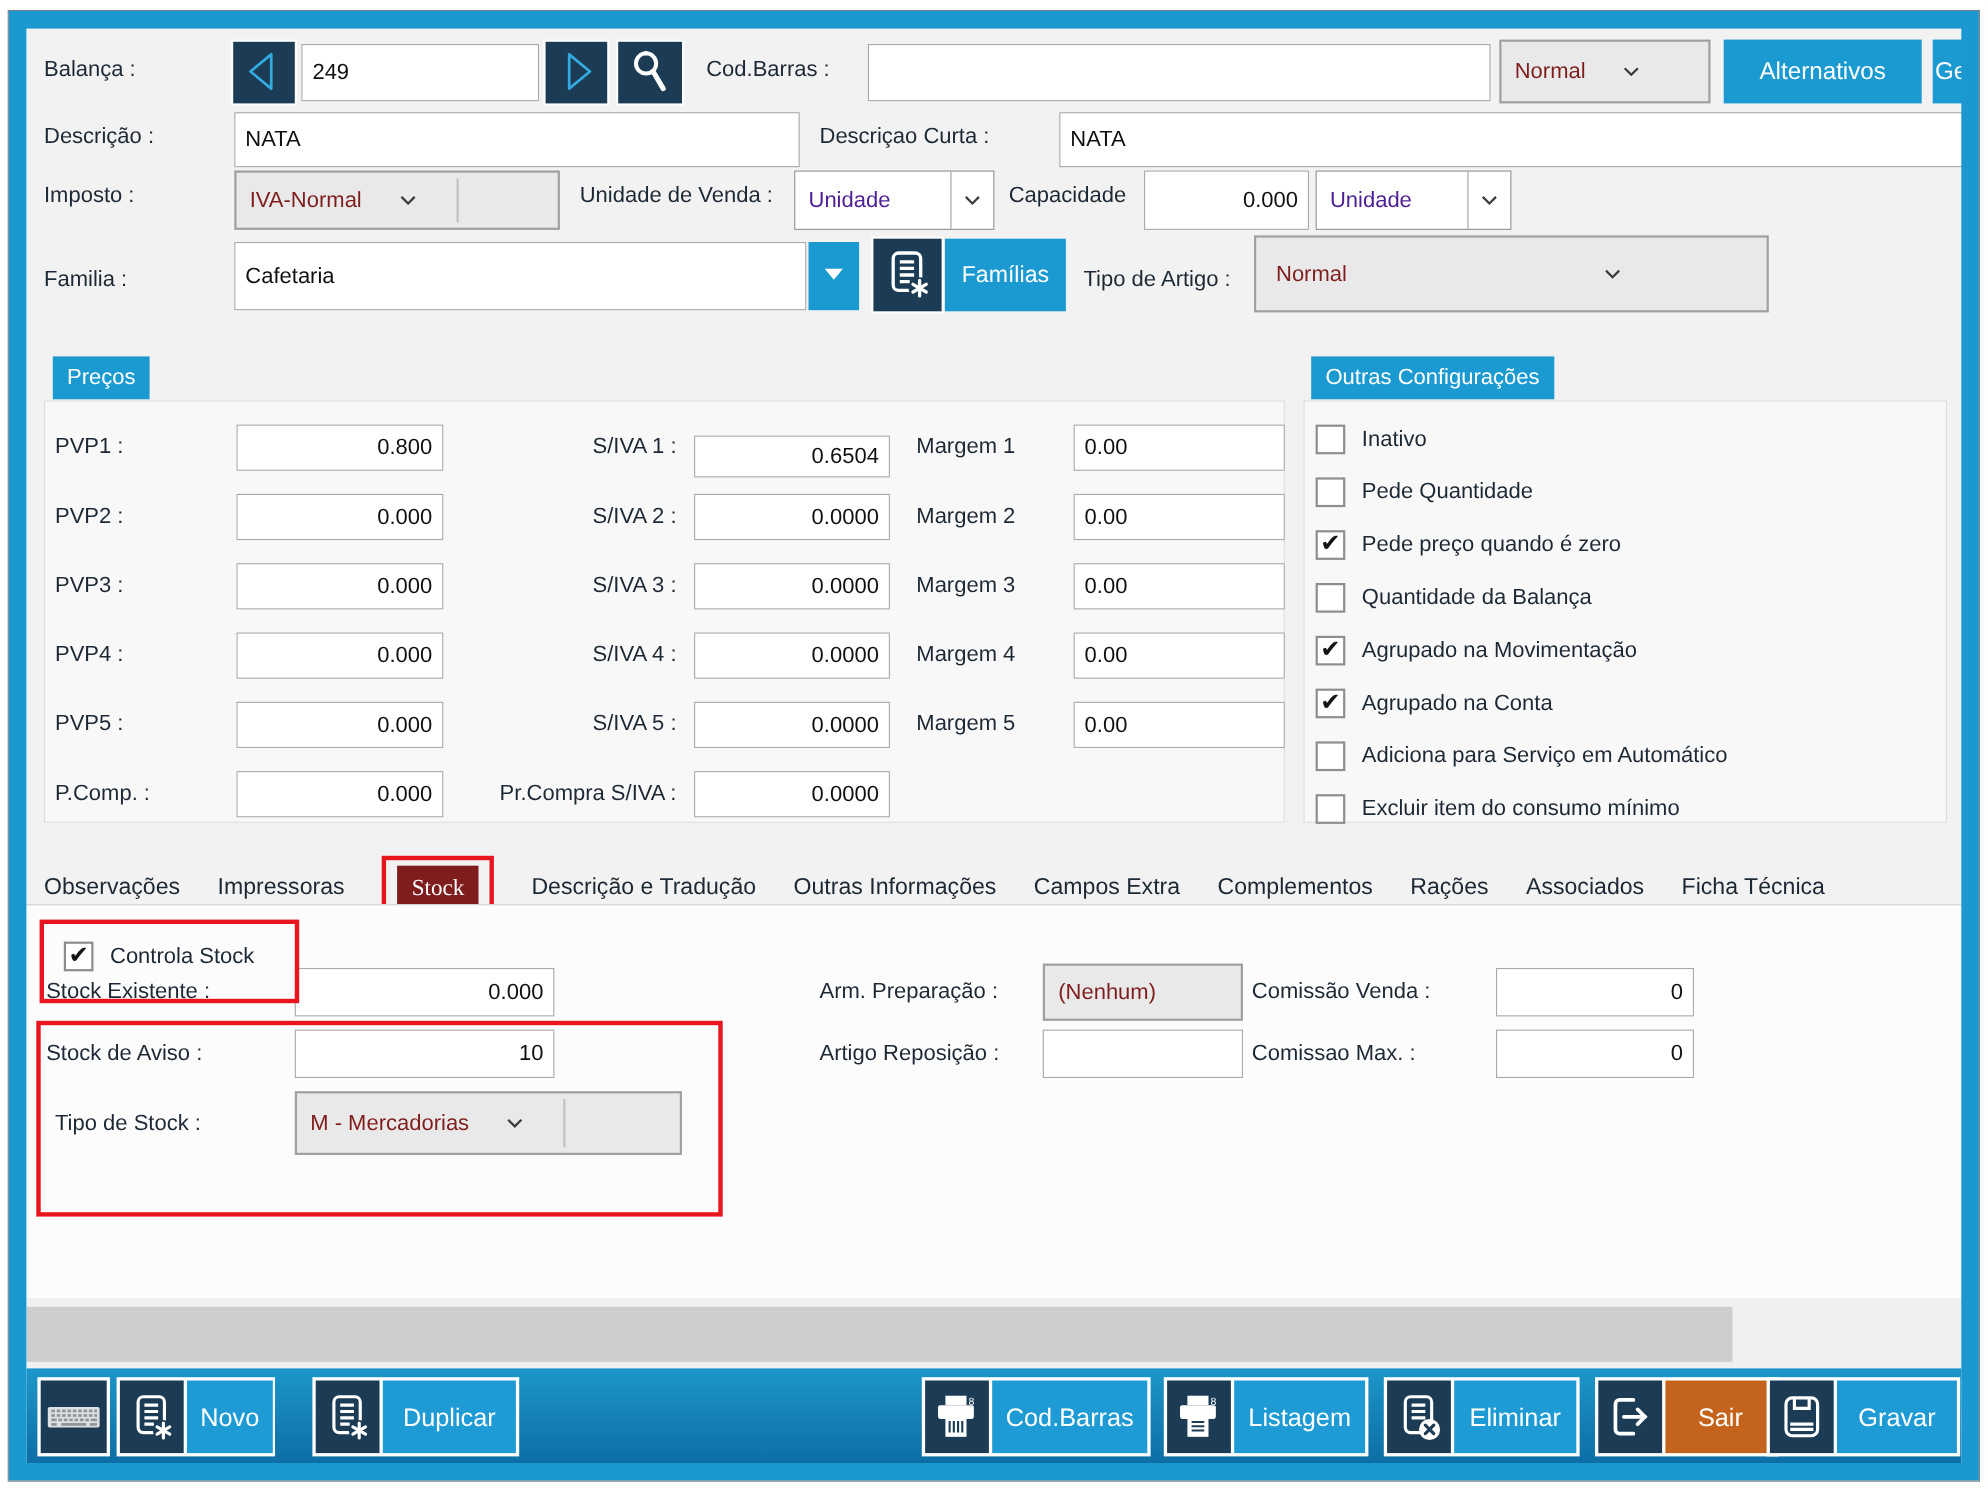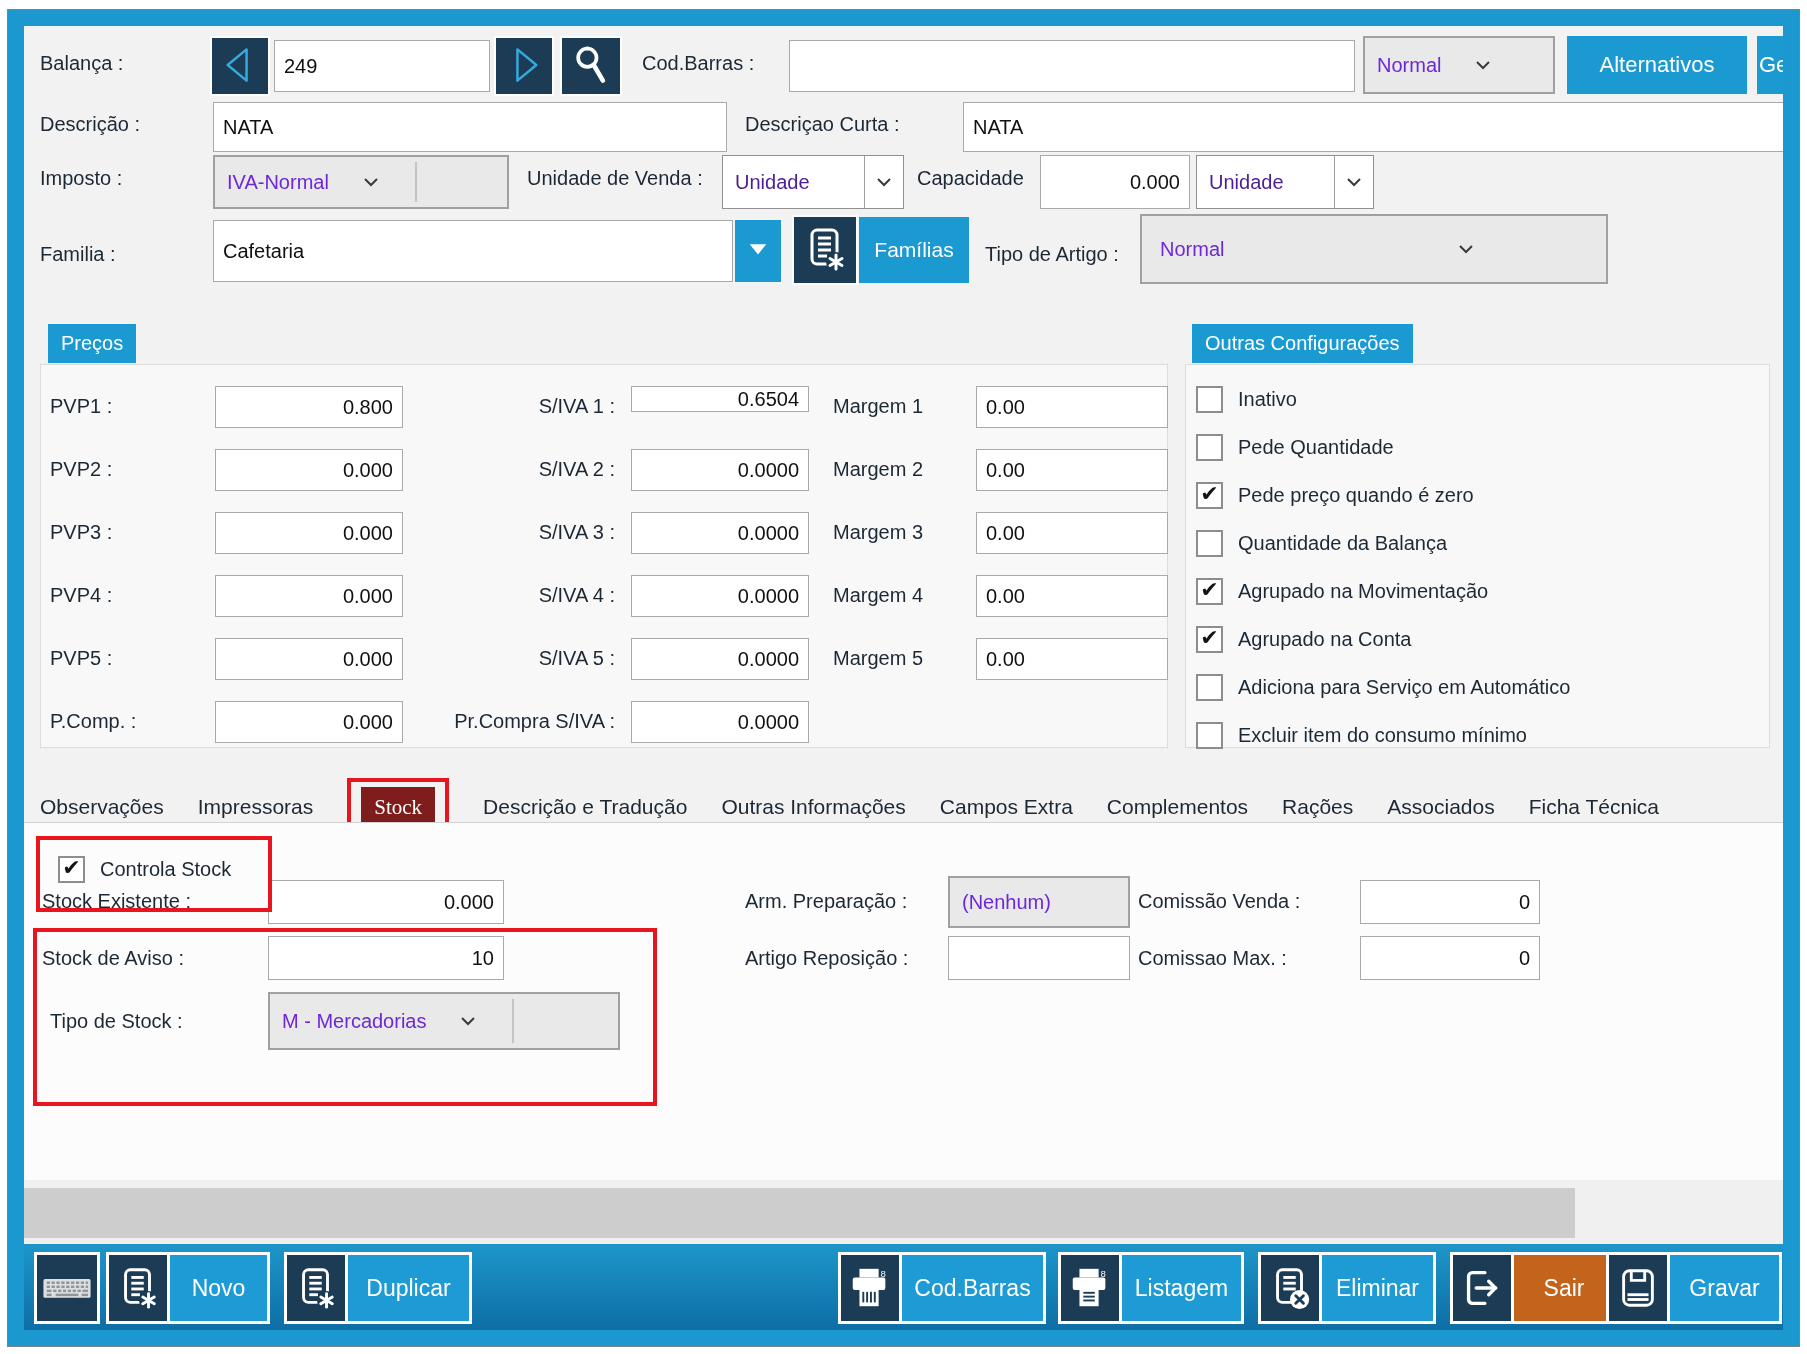--- a/index.html
+++ b/index.html
@@ -14,21 +14,21 @@
        font:20px "Liberation Sans","DejaVu Sans",sans-serif;color:#101010;padding:0 9px;
        box-sizing:border-box;outline:none;}
   .inp.r{text-align:right;padding-left:12px;}
   .sqbtn{position:absolute;background:#1c3c55;border:none;display:flex;align-items:center;
          justify-content:center;box-shadow:0 0 0 2px #fdfdfd;cursor:pointer;padding:0;}
   .bluebtn{position:absolute;background:#1b9ad2;color:#fff;border:none;font-size:22px;
            display:flex;align-items:center;justify-content:center;cursor:pointer;white-space:nowrap;}
   .chip{position:absolute;background:#1b9ad2;color:#fff;font-size:20px;padding:8px 13px;white-space:nowrap;}
   .panel{position:absolute;background:#f8f8f8;border:1px solid #dcdcdc;box-sizing:border-box;}
   .combo-gray{position:absolute;background:#e9e9e9;border:2px solid #a0a0a0;display:flex;
-              align-items:center;font-size:20px;color:#6d28d9;padding:0 12px;box-sizing:border-box;cursor:pointer;gap:20px;}
+              align-items:center;font-size:20px;color:#7f1d1d;padding:0 12px;box-sizing:border-box;cursor:pointer;gap:20px;}
   .combo-gray .sep{width:2px;background:#c3c3c3;align-self:stretch;margin:5px 0;margin-left:auto;}
   .combo-gray .tail{flex:none;}
   .combo-white{position:absolute;background:#fff;border:1px solid #8f8f8f;display:flex;align-items:center;
                font-size:20px;color:#4c1d95;padding:0 0 0 12px;box-sizing:border-box;cursor:pointer;}
   .combo-white .arrowcell{margin-left:auto;border-left:1px solid #9f9f9f;width:38px;align-self:stretch;
                display:flex;align-items:center;justify-content:center;}
   .chev{display:inline-flex;margin-left:14px;}
   .prow{position:absolute;left:0;width:100%;height:44px;}
   .prow .lbl{top:9px;}
   .cbrow{position:absolute;display:flex;align-items:center;gap:15px;height:30px;}
@@ -173,21 +173,21 @@
       </span>
   </div>
 
   <div class="panel" style="left:40px;top:364px;width:1128px;height:384px"></div>
   <span class="chip" style="left:48px;top:324px">Preços</span>
 
   <div class="prow" style="top:386px">
     <span class="lbl" style="left:50px">PVP1 :</span>
     <input class="inp r" style="left: 215px; width: 188px; height: 42px;" value="0.800">
     <span class="lbl r" style="left:420px;width:195px">S/IVA 1 :</span>
-    <input class="inp r" style="left: 631px; width: 178px; height: 26px;" value="0.6504">
+    <input class="inp r" style="left: 631px; width: 178px; height: 38px; margin-top: 10px;" value="0.6504">
     <span class="lbl" style="left:833px">Margem 1</span>
     <input class="inp" style="left: 976px; width: 192px; height: 42px;" value="0.00">
   </div>
   <div class="prow" style="top:449px">
     <span class="lbl" style="left:50px">PVP2 :</span>
     <input class="inp r" style="left: 215px; width: 188px; height: 42px;" value="0.000">
     <span class="lbl r" style="left:420px;width:195px">S/IVA 2 :</span>
     <input class="inp r" style="left: 631px; width: 178px; height: 42px;" value="0.0000">
     <span class="lbl" style="left:833px">Margem 2</span>
     <input class="inp" style="left: 976px; width: 192px; height: 42px;" value="0.00">
@@ -350,21 +350,21 @@
               <rect x="39" y="22" width="4" height="3"></rect>
               <rect x="45" y="22" width="4" height="3"></rect>
               <rect x="51" y="22" width="7" height="3"></rect>
             <rect x="7" y="27" width="6" height="3"></rect>
               <rect x="18" y="27" width="28" height="3"></rect>
               <rect x="50" y="27" width="8" height="3"></rect>
           </g>
         </svg>
       </span>
     </div>
-    <div class="tbtn" style="left:82px;width:164px">
+    <div class="tbtn" style="left:82px;width:144px">
       <span class="ic">
         <svg width="46" height="46" viewBox="0 0 48 48">
           <rect x="11" y="5" width="25" height="34" rx="5" fill="none" stroke="#fff" stroke-width="3"></rect>
           <line x1="17" y1="13" x2="30" y2="13" stroke="#fff" stroke-width="3"></line>
             <line x1="17" y1="19" x2="30" y2="19" stroke="#fff" stroke-width="3"></line>
             <line x1="17" y1="25" x2="30" y2="25" stroke="#fff" stroke-width="3"></line>
             <line x1="17" y1="31" x2="26" y2="31" stroke="#fff" stroke-width="3"></line>
           <circle cx="35" cy="37" r="10" fill="#1c3c55"></circle>
           <g stroke="#fff" stroke-width="3" stroke-linecap="round">
               <line x1="35" y1="30" x2="35" y2="44"></line>

